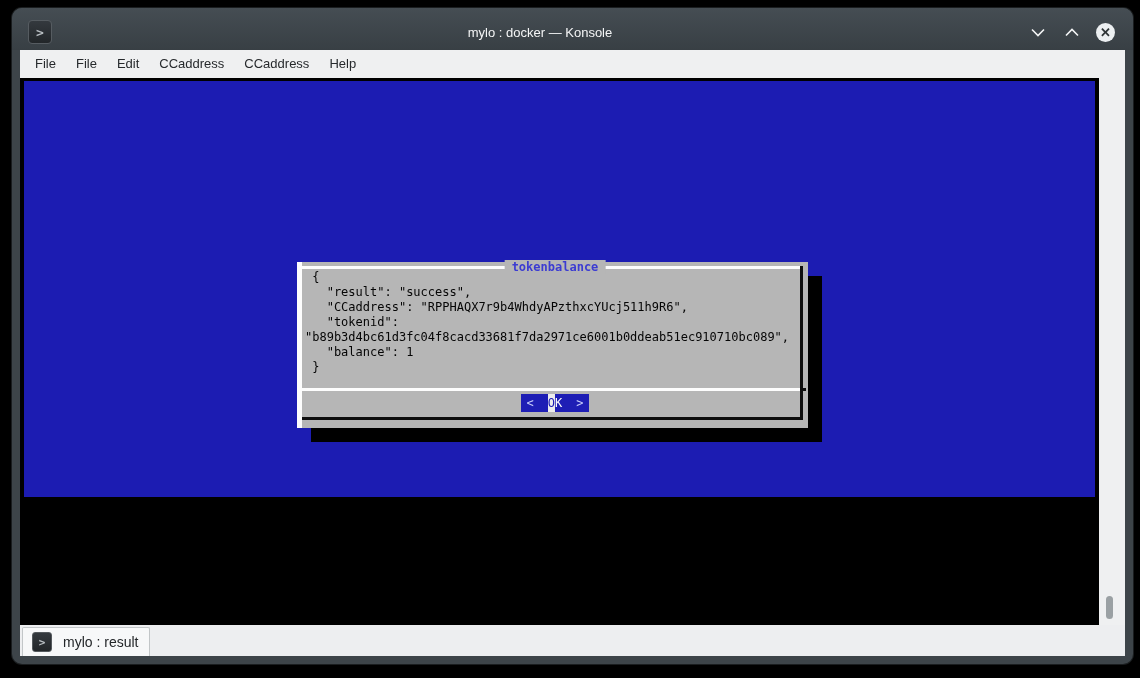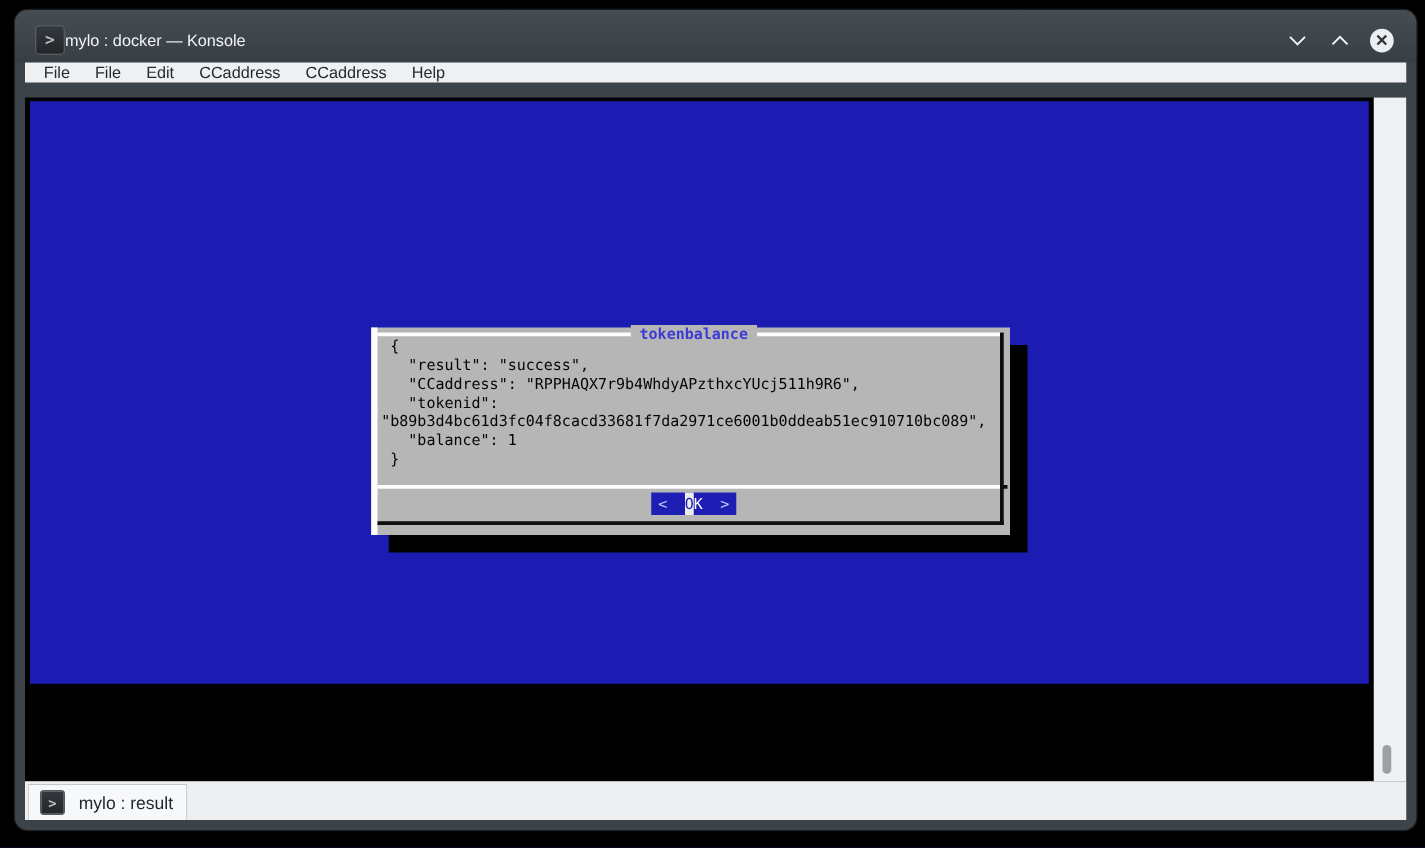--- a/index.html
+++ b/index.html
@@ -13,36 +13,36 @@
   
   .titlebar { position:absolute; left:0; top:0; right:0; height:42px;
               display:flex; align-items:center; padding:6px 14px 0 16px;
               background:linear-gradient(#454d53,#383f44);
               border-radius:10px 10px 0 0; }
   .app-icon { width:24px; height:24px; border-radius:4px;
               background:linear-gradient(#34393e,#222629);
               border:1px solid #565c61; color:#b8bec2;
               font-family:"DejaVu Sans Mono", monospace; font-weight:bold;
               font-size:13px; display:flex; align-items:center; justify-content:center; }
-  .tb-title { flex:1; text-align:left; color:#f4f5f6; font-size:13px; }
+  .tb-title { flex:1; text-align:center; color:#f4f5f6; font-size:13px; }
   .tb-controls { display:flex; align-items:center; gap:14px; margin-right:4px; }
   .tb-btn { width:20px; height:20px; display:flex; align-items:center; justify-content:center; }
   .close-circle { width:19px; height:19px; border-radius:50%; background:#eceff1;
                   color:#2e3436; font-size:13px; font-weight:bold; line-height:19px;
                   text-align:center; }
 
   
-  .menubar { position:absolute; left:8px; right:8px; top:42px; height:16px;
-             background:#eff0f1; display:flex; align-items:center; padding-left:5px; }
+  .menubar { position:absolute; left:8px; right:8px; top:42px; height:28px;
+             background:#eff0f1; display:flex; align-items:flex-end; padding-left:5px; }
   .menu-item { padding:0 10px; font-size:13px; color:#26292c; line-height:28px; }
 
   
   .terminal { position:absolute; left:8px; right:8px; top:70px; height:547px;
               background:#000; }
-  .screen { position:absolute; left:4px; top:3px; width:1071px; height:466px;
+  .screen { position:absolute; left:4px; top:3px; width:1071px; height:416px;
             background:#1c1cb2; }
   .scroll-track { position:absolute; right:0; top:0; width:26px; height:547px;
                   background:#eff0f1; }
   .scroll-thumb { position:absolute; left:7px; top:518px; width:7px; height:23px;
                   border-radius:4px; background:#9aa0a3; }
 
   
   .dlg-shadow { position:absolute; left:287px; top:195px; width:511px; height:166px;
                 background:#000; }
   .dialog { position:absolute; left:273px; top:181px; width:511px; height:166px;

